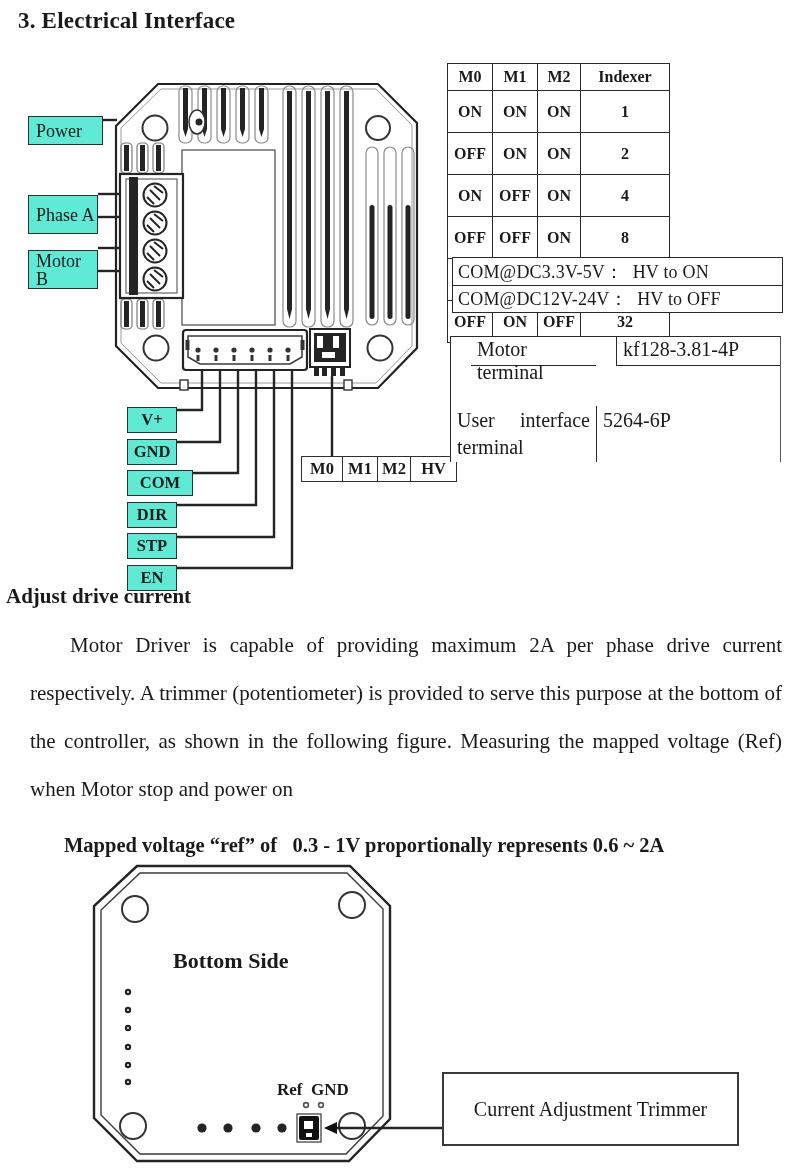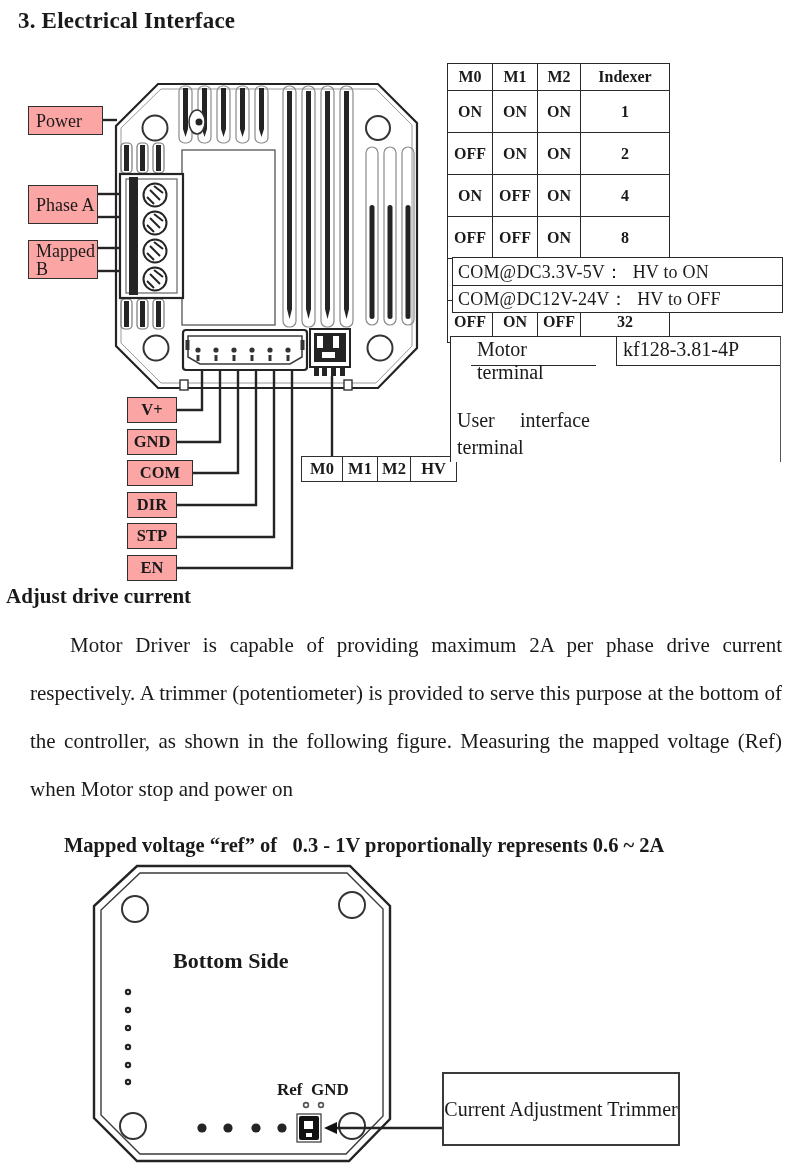--- a/index.html
+++ b/index.html
@@ -16,22 +16,22 @@
 
   .para {
     left:30px; top:621px; width:752px;
     font-size:21px; line-height:48px; text-align:justify; text-indent:40px;
     white-space:pre-wrap;
   }
   .note { left:64px; top:834px; font-size:20.5px; font-weight:bold; white-space:pre-wrap; }
 
   
   .dbox {
-    position:absolute; border:1.8px solid #2f2f2f; background:#fca5a5;
-    display:flex; align-items:center; font-size:18px; line-height:1;
+    position:absolute; border:1.8px solid #2f2f2f; background:#5eead4;
+    display:flex; align-items:center; font-size:18px; line-height:1;margin-top:10px;
   }
   .dbox.pad { padding-left:7px; }
   .dbox.center { justify-content:center; font-weight:bold; font-size:16.5px; }
 
   
   .mode-strip { position:absolute; left:301px; top:456px; display:flex; }
   .mode-cell {
     height:26px; border:1.6px solid #2f2f2f; border-left-width:0;
     display:flex; align-items:center; justify-content:center;
     font-weight:bold; font-size:16.5px; background:#fff;
@@ -63,21 +63,21 @@
   .term-cell { font-size:20px; padding:1px 6px 2px 6px; }
   .term-cell.r1 { border-bottom:1.6px solid #2a2a2a; height:29px;margin-left:20px; }
   .term-cell.c2 { border-left:1.6px solid #2a2a2a; }
   .term-cell.r2 { height:56px; line-height:27px;margin-top:40px; }
   .term-cell.just { text-align:justify; }
 
   
   .board-label { left:173px; top:948px; font-size:22px; font-weight:bold;text-align:center; }
   .refgnd { left:277px; top:1080px; font-size:17px; font-weight:bold; white-space:pre; }
   .callout {
-    left:442px; top:1072px; width:238px; height:74px;
+    left:442px; top:1072px; width:297px; height:74px;
     border:2px solid #3a3a3a; background:#fff;
     display:flex; align-items:center; justify-content:center; font-size:20px;
   }
 </style>
 </head>
 <body>
 
 <svg class="layer" viewBox="0 0 800 1173" aria-hidden="true">
   <defs>
     <g id="finS">
@@ -257,21 +257,21 @@
 
 <h1 class="abs page-title">3. Electrical Interface</h1>
 
 <div class="dbox pad" style="left:28px; top:106px; width:75px; height:29px;">
   <span>Power</span>
 </div>
 <div class="dbox pad" style="left:28px; top:185px; width:70px; height:39px;">
   <span>Phase A</span>
 </div>
 <div class="dbox pad" style="left:28px; top:240px; width:70px; height:39px;">
-  <span>Mapped B</span>
+  <span>Motor B</span>
 </div>
 
 <div class="dbox center" style="left:127px; top:397px; width:50px; height:26px;">
     <span>V+</span>
   </div>
 <div class="dbox center" style="left:127px; top:429px; width:50px; height:26px;">
     <span>GND</span>
   </div>
 <div class="dbox center" style="left:127px; top:460px; width:66px; height:26px;text-align:center;">
     <span>COM</span>
@@ -356,20 +356,21 @@
 
 <div class="com-table">
   <div class="com-row"><span>COM@DC3.3V-5V：  HV to ON</span></div>
   <div class="com-row"><span>COM@DC12V-24V：  HV to OFF</span></div>
 </div>
 
 <div class="term-table">
   <div class="term-cell r1">Motor terminal</div>
   <div class="term-cell r1 c2">kf128-3.81-4P</div>
   <div class="term-cell r2 just">User interface terminal</div>
+  <div class="term-cell r2 c2">5264-6P</div>
 </div>
 
 <h2 class="abs sec-head">Adjust drive current</h2>
 <p class="abs para">Motor Driver is capable of providing maximum 2A per phase drive current respectively. A trimmer (potentiometer) is provided to serve this purpose at the bottom of the controller, as shown in the following figure. Measuring the mapped voltage (Ref) when Motor stop and power on</p>
 <div class="abs note">Mapped voltage “ref” of   0.3 - 1V proportionally represents 0.6 ~ 2A</div>
 
 <div class="abs board-label">Bottom Side</div>
 <div class="abs refgnd">Ref  GND</div>
 <div class="abs callout">
   <span>Current Adjustment Trimmer</span>

